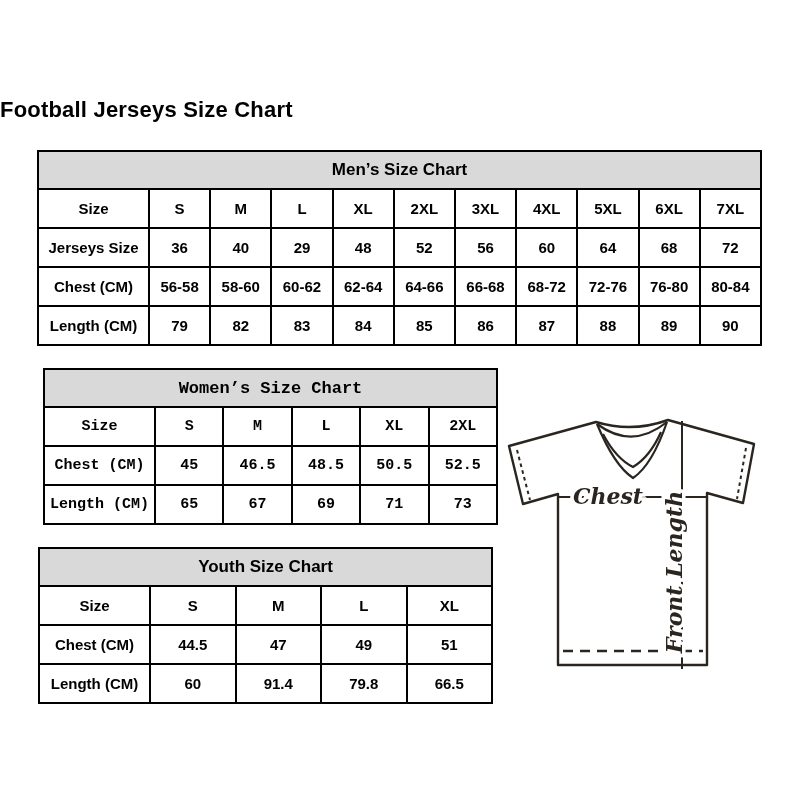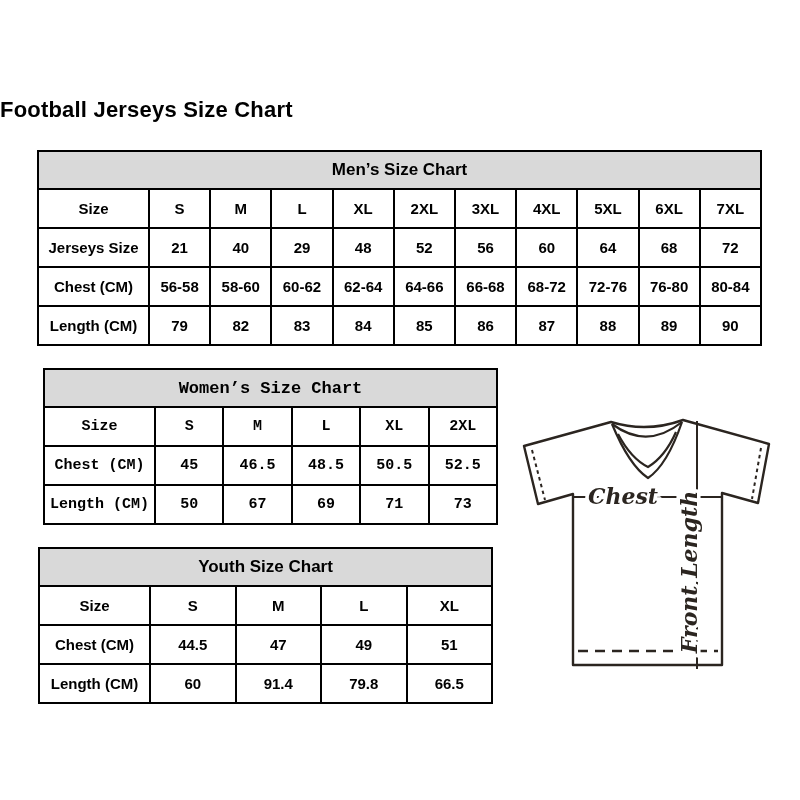--- a/index.html
+++ b/index.html
@@ -19,21 +19,21 @@
     font-weight: bold; font-size: 15px; padding: 0;
   }
   table.size-table th.table-title { background: #d9d9d9; font-size: 17px; height: 36px; margin-left: 43px; }
   table.size-table col.label-col { width: 111px; }
   #mens-table   { left: 37px; top: 150px; width: 725px; }
   #mens-table td   { height: 37px; }
   #womens-table { left: 43px; top: 368px; width: 455px; font-family: Liberation Mono, monospace; }
   #womens-table td { height: 37px; }
   #youth-table  { left: 38px; top: 547px; width: 455px; padding-left: 29px; }
   #youth-table td  { height: 37px; }
-  .jersey-wrap { position: absolute; left: 516px; top: 413px; width: 264px; height: 264px; }
+  .jersey-wrap { position: absolute; left: 501px; top: 413px; width: 264px; height: 264px; }
   .jersey-wrap svg { display: block; width: 264px; height: 264px; }
   .measure-text {
     font-family: "DejaVu Serif", serif; font-style: italic; font-weight: bold;
     fill: #2b2520; paint-order: stroke; stroke: #ffffff; stroke-width: 7px;
   }
 </style>
 </head>
 <body>
 
 <div class="canvas">
@@ -68,21 +68,21 @@
           <td>XL</td>
           <td>2XL</td>
           <td>3XL</td>
           <td>4XL</td>
           <td>5XL</td>
           <td>6XL</td>
           <td>7XL</td>
         </tr>
         <tr>
           <td>Jerseys Size</td>
-          <td>21</td>
+          <td>36</td>
           <td>40</td>
           <td>29</td>
           <td>48</td>
           <td>52</td>
           <td>56</td>
           <td>60</td>
           <td>64</td>
           <td>68</td>
           <td>72</td>
         </tr>
@@ -140,21 +140,21 @@
         <tr>
           <td>Chest (CM)</td>
           <td>45</td>
           <td>46.5</td>
           <td>48.5</td>
           <td>50.5</td>
           <td>52.5</td>
         </tr>
         <tr>
           <td>Length (CM)</td>
-          <td>50</td>
+          <td>65</td>
           <td>67</td>
           <td>69</td>
           <td>71</td>
           <td>73</td>
         </tr>
       </tbody>
     </table>
   <table class="size-table" id="youth-table">
       <colgroup>
         <col class="label-col">

